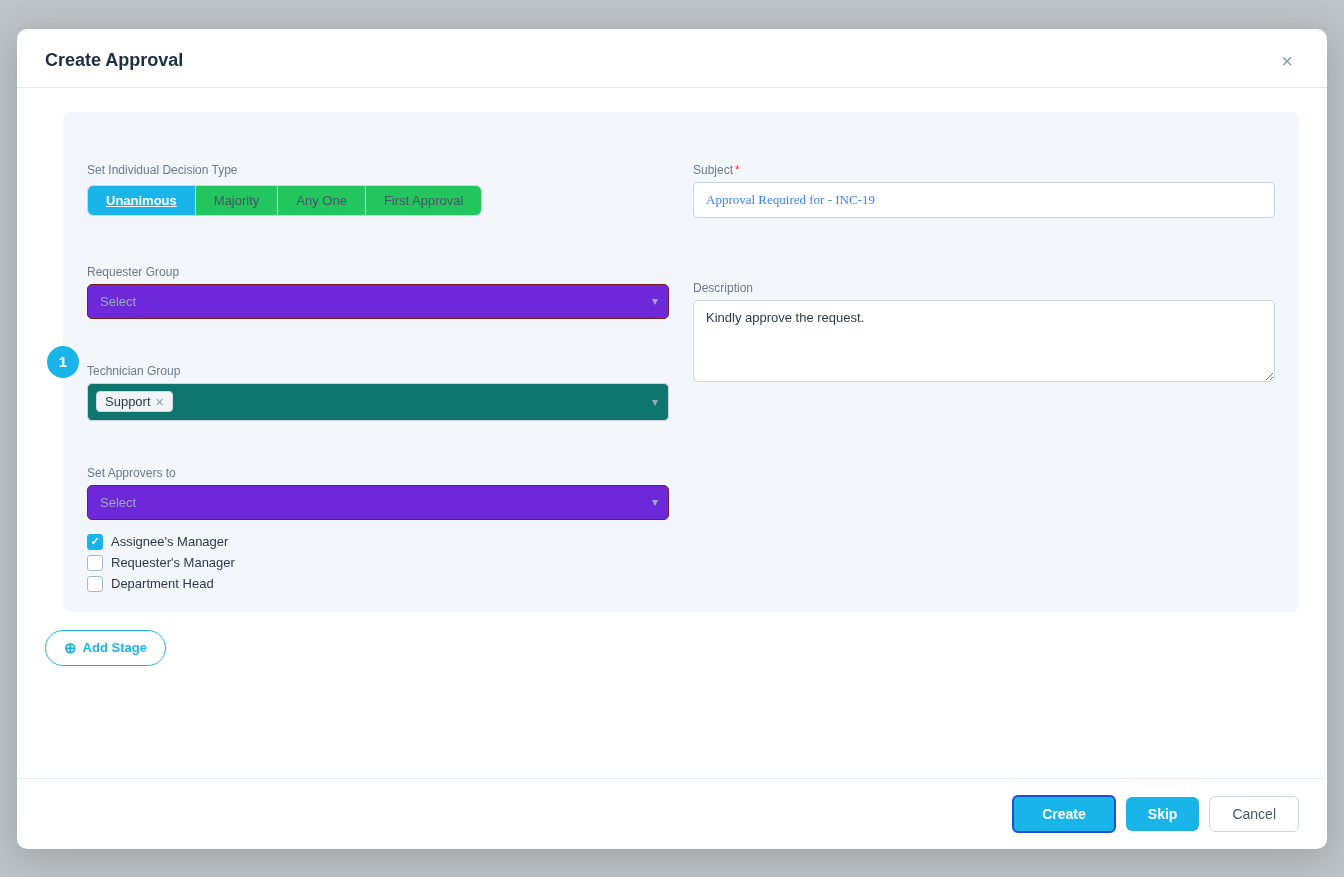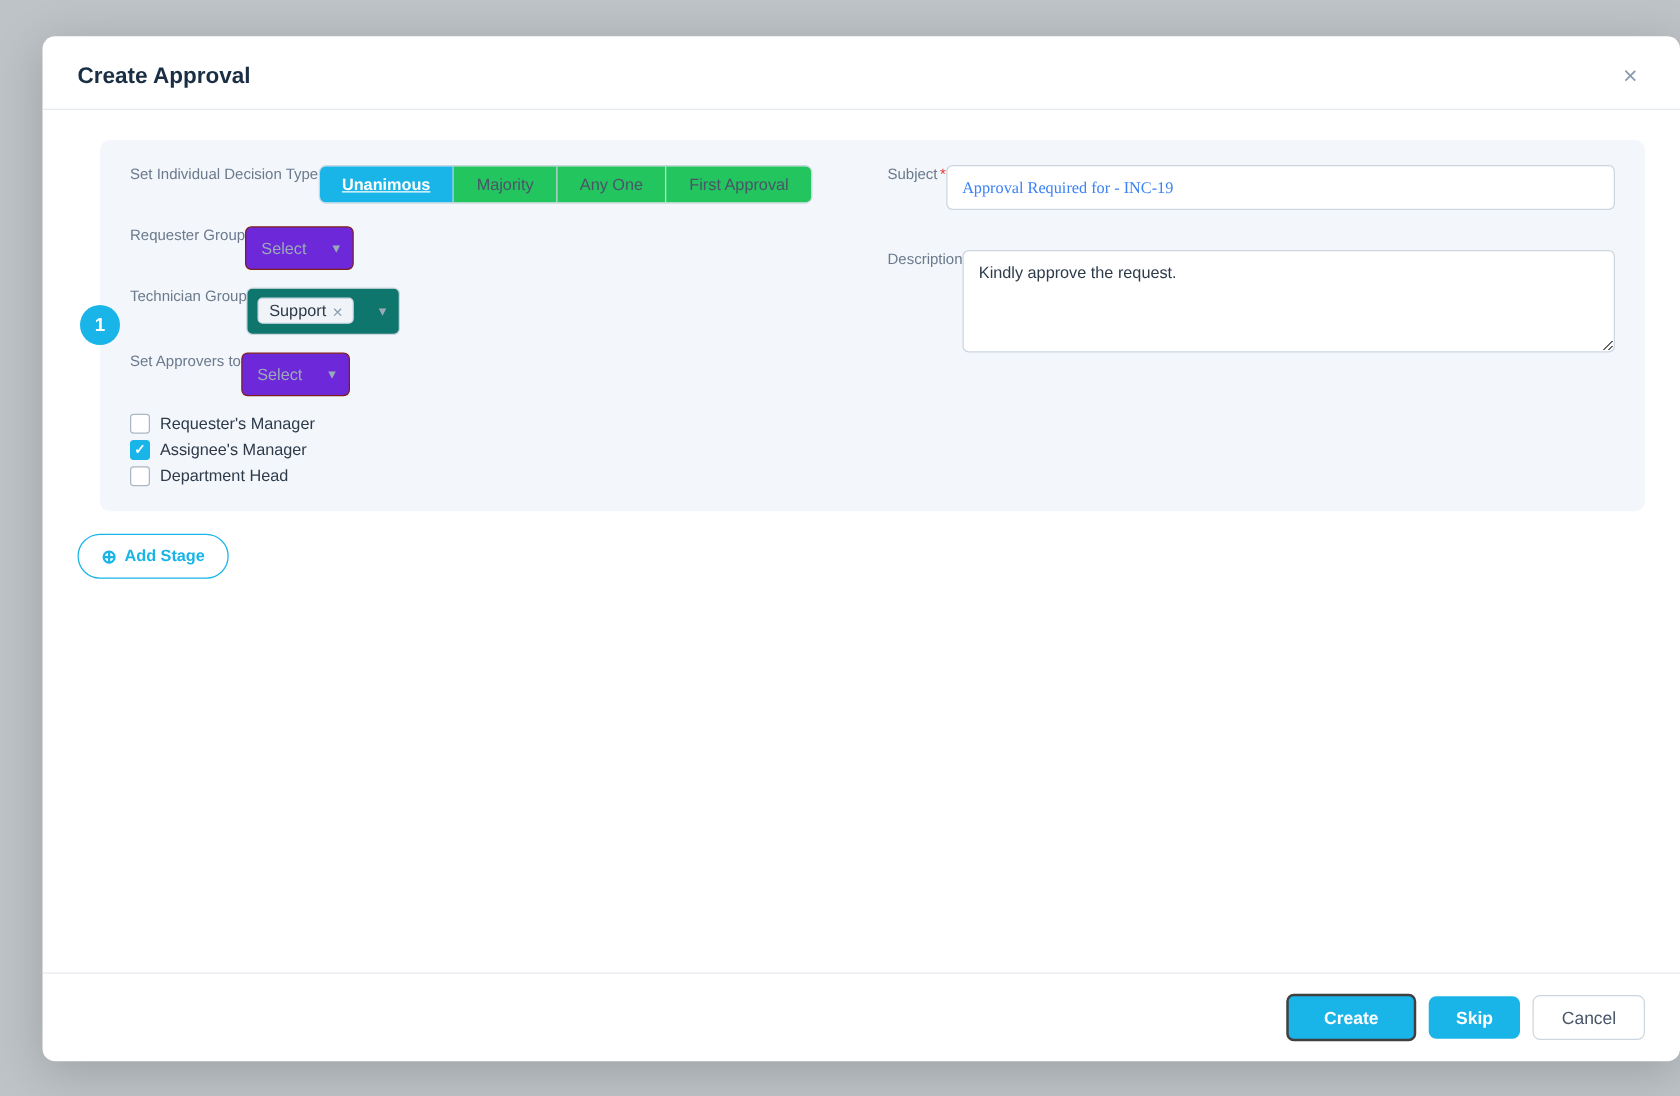--- a/index.html
+++ b/index.html
@@ -11,21 +11,21 @@
       align-items: center;
       justify-content: center;
       min-height: 100vh;
     }
     .modal-overlay {
       width: 1344px;
       height: 877px;
       background: rgba(0,0,0,0.18);
       display: flex;
       align-items: center;
-      justify-content: flex-end;
+      justify-content: center;
     }
     .modal {
       background: #fff;
       border-radius: 10px;
       width: 1310px;
       min-height: 820px;
       box-shadow: 0 8px 40px rgba(0,0,0,0.18);
       display: flex;
       flex-direction: column;
       overflow: hidden;
@@ -264,21 +264,21 @@
       display: flex;
       align-items: center;
       justify-content: flex-end;
       gap: 10px;
       border-top: 1px solid #e5eaf0;
     }
     .btn-create {
       padding: 9px 28px;
       background: #1ab5e8;
       color: #fff;
-      border: 2px solid #404040;
+      border: 2px solid #1d4ed8;
       border-radius: 6px;
       font-size: 14px;
       font-weight: 600;
       cursor: pointer;
     }
     .btn-skip {
       padding: 9px 22px;
       background: #1ab5e8;
       color: #fff;
       border: none;
@@ -289,21 +289,21 @@
     }
     .btn-cancel {
       padding: 9px 22px;
       background: #fff;
       color: #4a5568;
       border: 1.5px solid #cdd6e0;
       border-radius: 6px;
       font-size: 14px;
       cursor: pointer;
     }
-    .field-group { display: flex; flex-direction: row; }
+    .field-group { display: flex; flex-direction: column; margin-top: 31px; }
   </style>
 </head>
 <body>
 
 <div class="modal-overlay">
   <div class="modal">
 
     <div class="modal-header">
       <span class="modal-title">Create Approval</span>
       <button class="close-btn">×</button>
@@ -356,29 +356,29 @@
               <div class="select-wrapper">
                 <select class="select-field">
                   <option value="">Select</option>
                 </select>
                 <span class="chevron">▾</span>
               </div>
             </div>
 
             <div class="approvers-section">
               <label class="checkbox-row">
-                <div class="checkbox-input"></div>
-                <span>Requester's Manager</span>
-              </label>
-              <label class="checkbox-row">
                 <div class="checkbox-input checked"></div>
                 <span>Assignee's Manager</span>
               </label>
               <label class="checkbox-row">
                 <div class="checkbox-input"></div>
+                <span>Requester's Manager</span>
+              </label>
+              <label class="checkbox-row">
+                <div class="checkbox-input"></div>
                 <span>Department Head</span>
               </label>
             </div>
 
           </div>
 
           <div class="stage-right">
 
             <div class="field-group">
               <div class="field-label">

